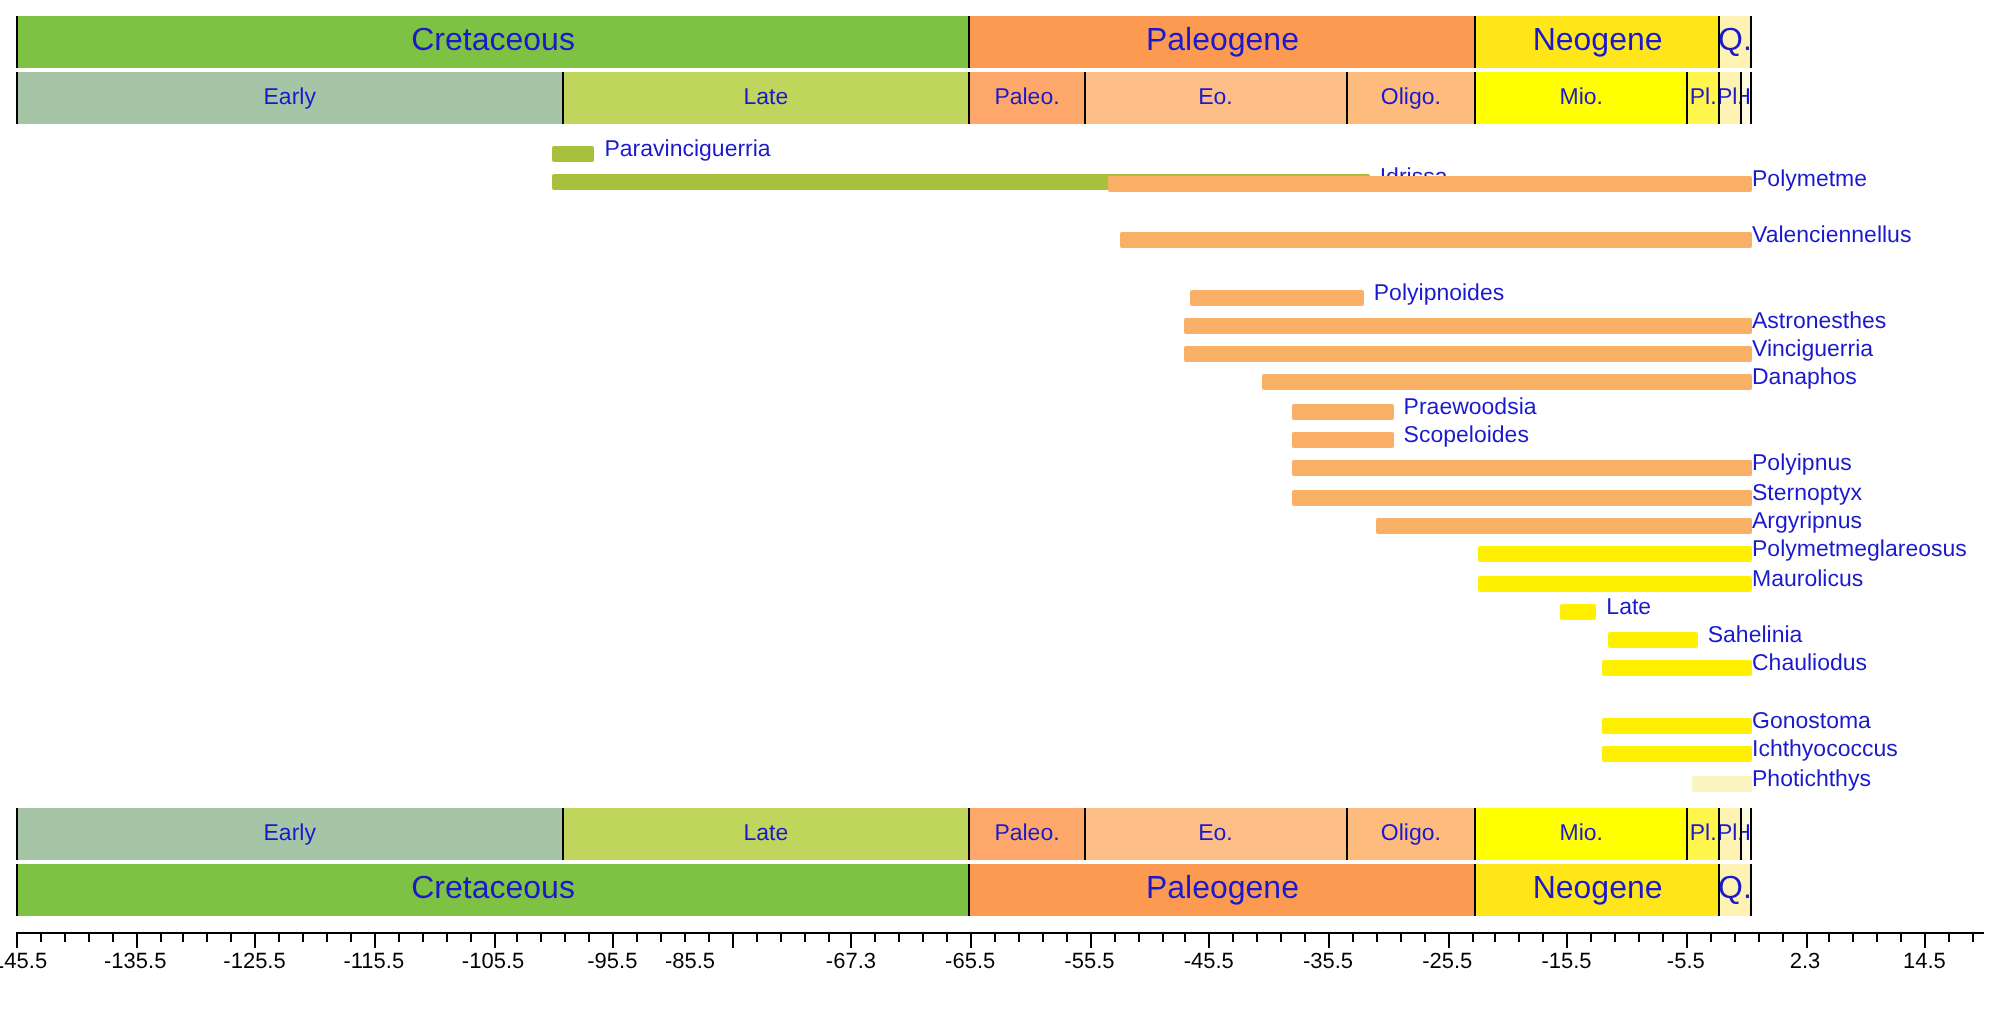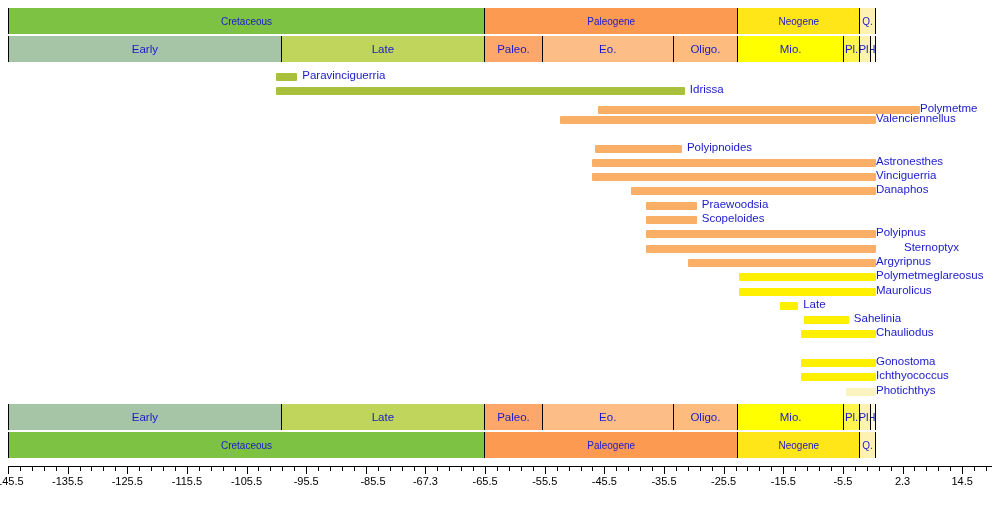--- a/index.html
+++ b/index.html
@@ -18,21 +18,21 @@
     position:absolute;top:0;bottom:0;
     box-sizing:border-box;
     border-right:1px solid #000;
     display:flex;align-items:center;justify-content:center;
     color:#1a1aCC;
     font-size:11.5px;
     white-space:nowrap;
     overflow:hidden;
   }
   .band .cell:first-child{border-left:1px solid #000;}
-  .band.period .cell{font-size:10px;}
+  .band.period .cell{font-size:16px;}
 
   
   #plot{position:absolute;left:0;top:66px;width:840px;height:330px;}
   .rowline{position:absolute;height:14px;left:0;right:0;}
   .bar{
     position:absolute;height:8px;top:3px;border-radius:1px;
   }
   .taxon{
     position:absolute;top:-2px;
     font-size:11.5px;color:#1a1aCC;white-space:nowrap;
@@ -101,21 +101,21 @@
 
   <div id="plot">
       <div class="rowline" style="top: 4px;">
         <div class="bar" style="left: 276.364px; width: 20.8727px; background: rgb(168, 192, 60);"></div>
         <span class="taxon" style="left: 302.236px;">Paravinciguerria</span>
       </div>
       <div class="rowline" style="top: 18.3px;">
         <div class="bar" style="left: 276.364px; width: 408.509px; background: rgb(168, 192, 60);"></div>
         <span class="taxon" style="left: 689.873px;">Idrissa</span>
       </div>
-      <div class="rowline" style="top: 37px; margin-left: 44px;">
+      <div class="rowline" style="top: 19px;">
         <div class="bar" style="left: 553.673px; width: 322.036px; background: rgb(249, 176, 102);"></div>
         <span class="taxon" style="left: 876px;">Polymetme</span>
       </div>
       <div class="rowline" style="top: 46.9px;">
         <div class="bar" style="left: 559.636px; width: 316.073px; background: rgb(249, 176, 102);"></div>
         <span class="taxon" style="left: 876px;">Valenciennellus</span>
       </div>
       <div class="rowline" style="top: 75.5px;">
         <div class="bar" style="left: 595.418px; width: 86.4727px; background: rgb(249, 176, 102);"></div>
         <span class="taxon" style="left: 686.891px;">Polyipnoides</span>
@@ -139,21 +139,21 @@
       <div class="rowline" style="top: 147px;">
         <div class="bar" style="left: 646.109px; width: 50.6909px; background: rgb(249, 176, 102);"></div>
         <span class="taxon" style="left: 701.8px;">Scopeloides</span>
       </div>
       <div class="rowline" style="top: 161.3px;">
         <div class="bar" style="left: 646.109px; width: 229.6px; background: rgb(249, 176, 102);"></div>
         <span class="taxon" style="left: 876px;">Polyipnus</span>
       </div>
       <div class="rowline" style="top: 175.6px;">
         <div class="bar" style="left: 646.109px; width: 229.6px; background: rgb(249, 176, 102);"></div>
-        <span class="taxon" style="left: 876px; margin-left: 28px;">Sternoptyx</span>
+        <span class="taxon" style="left: 876px;">Sternoptyx</span>
       </div>
       <div class="rowline" style="top: 189.9px;">
         <div class="bar" style="left: 687.855px; width: 187.855px; background: rgb(249, 176, 102);"></div>
         <span class="taxon" style="left: 876px;">Argyripnus</span>
       </div>
       <div class="rowline" style="top: 204.2px;">
         <div class="bar" style="left: 738.545px; width: 137.164px; background: rgb(255, 240, 0);"></div>
         <span class="taxon" style="left: 876px;">Polymetmeglareosus</span>
       </div>
       <div class="rowline" style="top: 218.5px;">
@@ -322,21 +322,21 @@
       <div class="ticklabel" style="left: 67.6364px;">-135.5</div>
       <div class="tick major" style="left: 127.273px;"></div>
       <div class="ticklabel" style="left: 127.273px;">-125.5</div>
       <div class="tick major" style="left: 186.909px;"></div>
       <div class="ticklabel" style="left: 186.909px;">-115.5</div>
       <div class="tick major" style="left: 246.545px;"></div>
       <div class="ticklabel" style="left: 246.545px;">-105.5</div>
       <div class="tick major" style="left: 306.182px;"></div>
       <div class="ticklabel" style="left: 306.182px;">-95.5</div>
       <div class="tick major" style="left: 365.818px;"></div>
-      <div class="ticklabel" style="left: 373px;">-85.5</div>
+      <div class="ticklabel" style="left: 345px;">-85.5</div>
       <div class="tick major" style="left: 425.455px;"></div>
       <div class="ticklabel" style="left: 425.455px;">-67.3</div>
       <div class="tick major" style="left: 485.091px;"></div>
       <div class="ticklabel" style="left: 485.091px;">-65.5</div>
       <div class="tick major" style="left: 544.727px;"></div>
       <div class="ticklabel" style="left: 544.727px;">-55.5</div>
       <div class="tick major" style="left: 604.364px;"></div>
       <div class="ticklabel" style="left: 604.364px;">-45.5</div>
       <div class="tick major" style="left: 664px;"></div>
       <div class="ticklabel" style="left: 664px;">-35.5</div>

